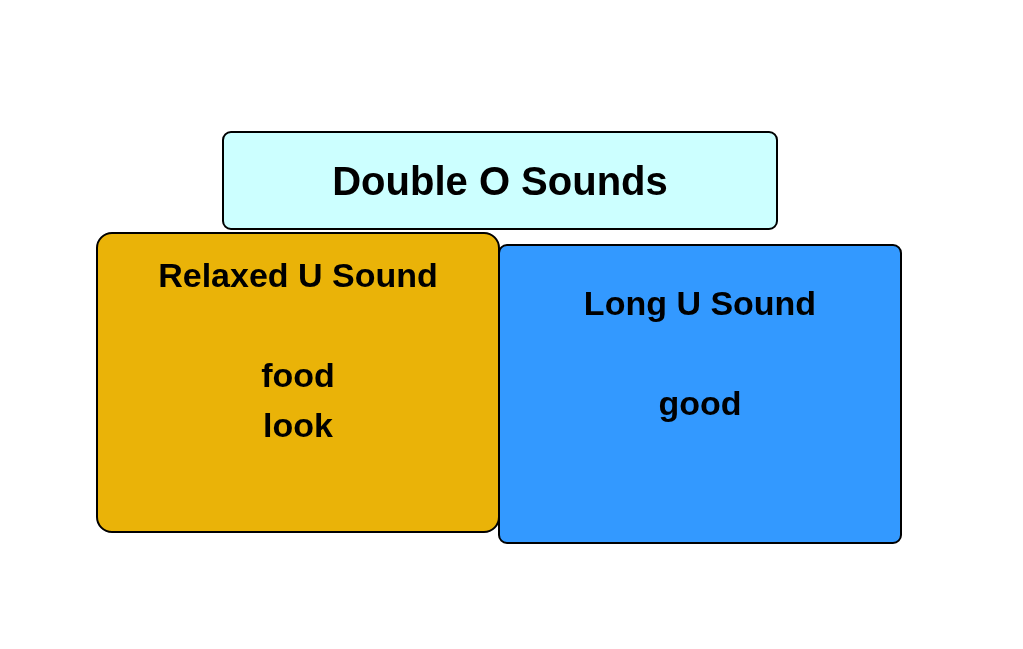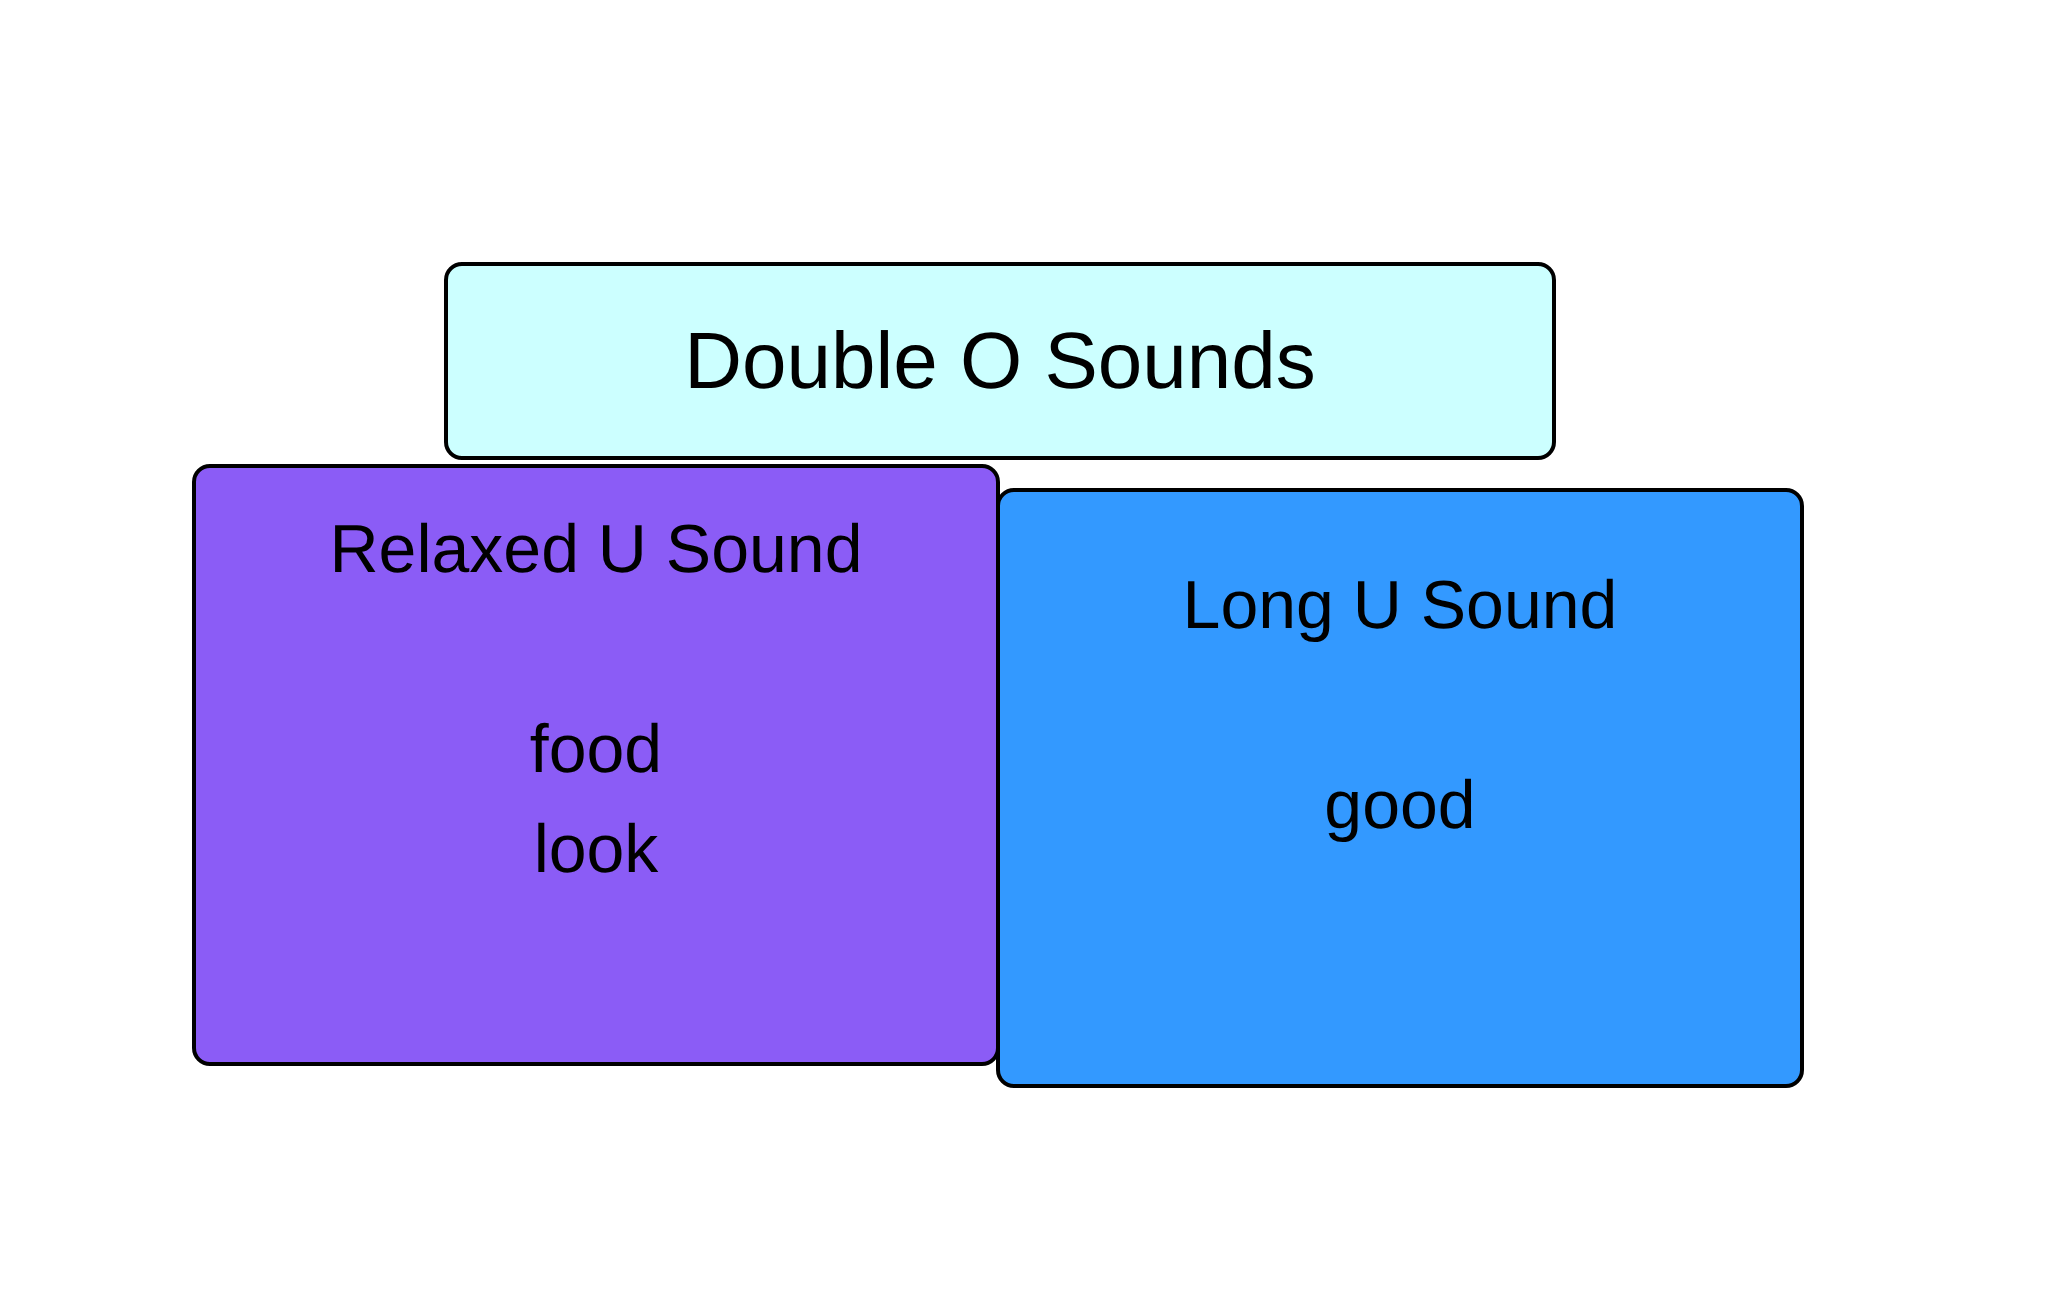--- a/index.html
+++ b/index.html
@@ -8,20 +8,21 @@
     background: #ffffff;
     font-family: "Liberation Sans", sans-serif;
     color: #000000;
   }
   .canvas {
     position: relative;
     width: 1023px;
     height: 649px;
     background: #ffffff;
     overflow: hidden;
+    font-weight: bold;
   }
   .box {
     position: absolute;
     border: 2.5px solid #000000;
     border-radius: 9px;
     box-sizing: border-box;
   }
   .title-box {
     left: 222px;
     top: 131px;
@@ -62,21 +63,21 @@
 </style>
 </head>
 <body>
 
 <div class="canvas">
 
   <div class="box title-box" style="background-color: rgb(204, 255, 255);">
     <span class="title-text">Double O Sounds</span>
   </div>
 
-  <div class="box left-box" style="background-color: #8b5cf6;">
+  <div class="box left-box" style="background-color: #eab308; border-radius: 16px;">
     <div class="box-line">Relaxed U Sound</div>
     <div class="box-line"></div>
     <div class="box-line">food</div>
     <div class="box-line">look</div>
   </div>
 
   <div class="box right-box" style="background-color: rgb(51, 153, 255);">
     <div class="box-line">Long U Sound</div>
     <div class="box-line"></div>
     <div class="box-line">good</div>

